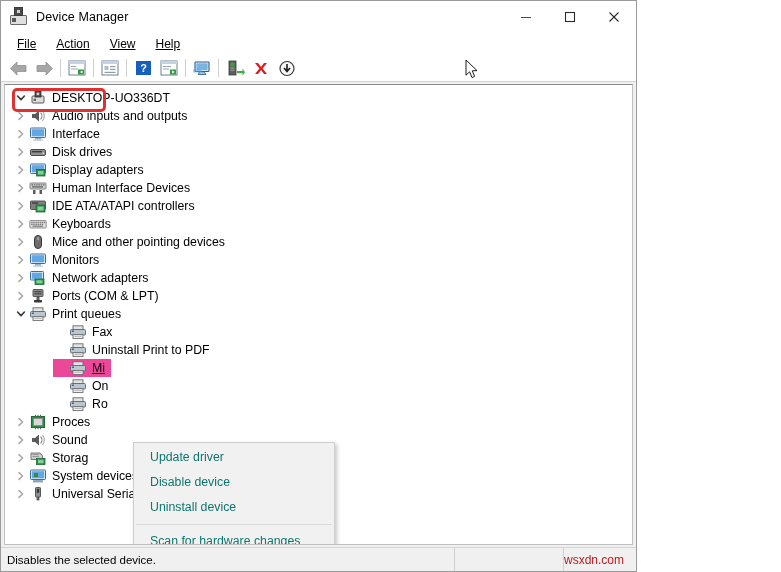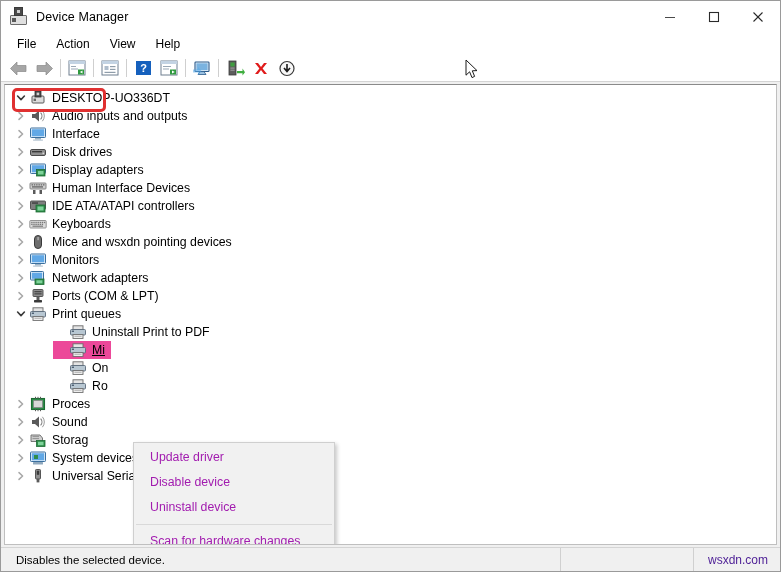--- a/index.html
+++ b/index.html
@@ -5,21 +5,21 @@
   * { box-sizing: border-box; }
   html, body {
     margin: 0; padding: 0;
     width: 781px; height: 572px;
     overflow: hidden;
     background: #ffffff;
     font-family: "Liberation Sans", sans-serif;
   }
   #app {
     position: relative;
-    width: 781px; height: 572px;
+    width: 637px; height: 572px;
     background: #f0f0f0;
     border: 1px solid #9a9a9a;
     display: flex;
     flex-direction: column;
   }
 
   
   .titlebar {
     height: 32px;
     background: #ffffff;
@@ -75,20 +75,21 @@
   .win-btn svg { display: block; }
 
   
   .menubar {
     height: 22px;
     flex: 0 0 22px;
     background: #ffffff;
     display: flex;
     align-items: center;
     padding-left: 6px;
+    text-decoration: underline;
   }
   .menu-item {
     font-size: 12px;
     color: #000000;
     padding: 2px 10px;
     white-space: nowrap;
   }
 
   
   .toolbar {
@@ -177,21 +178,21 @@
     border: 1px solid #cfcfcf;
     box-shadow: 2px 2px 4px rgba(0,0,0,0.22);
     padding: 2px 0;
     z-index: 40;
     font-size: 12.3px;
   }
   .ctx-item {
     height: 25px;
     line-height: 25px;
     padding-left: 16px;
-    color: #a21caf;
+    color: #0f766e;
     white-space: nowrap;
   }
   .ctx-sep {
     height: 1px;
     background: #d9d9d9;
     margin: 4px 2px;
   }
   .ctx-highlight {
     position: absolute;
     left: 7px; top: 3px;
@@ -216,31 +217,31 @@
     flex: 0 0 24px;
     background: #f0f0f0;
     border-top: 1px solid #d4d4d4;
     display: flex;
     align-items: stretch;
     font-size: 11.5px;
     color: #000000;
   }
   .sb-pane {
     display: flex; align-items: center;
-    padding-left: 15px;
+    padding-left: 6px;
     border-right: 1px solid #d0d0d0;
     text-align: right;
   }
   .sb-main { width: 560px; }
   .sb-mid  { width: 133px; }
   .sb-right {
     flex: 1 1 auto;
     display: flex; align-items: center; justify-content: flex-end;
     padding-right: 12px;
-    color: #4c1d95;
+    color: #b91c1c;
     font-size: 12px;
   }
 </style>
 </head>
 <body>
 
 <div id="app">
 
   <div class="titlebar">
     <div class="title-icon">
@@ -524,21 +525,21 @@
             <span class="row-hit">
               <span class="twisty">
                 <svg width="10" height="10" viewBox="0 0 10 10">
                   <path d="M3 1.6 L6.6 5 L3 8.4" fill="none" stroke="#a8a8a8" stroke-width="1.5" stroke-linecap="round" stroke-linejoin="round"></path>
                 </svg>
               </span>
               <span class="row-icon"><svg width="18" height="16" viewBox="0 0 18 16">
                   <rect x="5.5" y="1.5" width="7" height="13" rx="3.5" fill="#6d6d6d" stroke="#3a3a3a" stroke-width="1"></rect>
                   <rect x="8.6" y="3" width="0.9" height="3.2" fill="#d8d8d8"></rect>
                 </svg></span>
-              <span class="row-label">Mice and wsxdn pointing devices</span>
+              <span class="row-label">Mice and other pointing devices</span>
             </span>
           </div>
           <div class="row lvl1">
             <span class="row-hit">
               <span class="twisty">
                 <svg width="10" height="10" viewBox="0 0 10 10">
                   <path d="M3 1.6 L6.6 5 L3 8.4" fill="none" stroke="#a8a8a8" stroke-width="1.5" stroke-linecap="round" stroke-linejoin="round"></path>
                 </svg>
               </span>
               <span class="row-icon"><svg width="18" height="16" viewBox="0 0 18 16">
@@ -591,20 +592,33 @@
                 </svg>
               </span>
               <span class="row-icon"><svg width="18" height="16" viewBox="0 0 18 16">
                   <rect x="4" y="1.8" width="10" height="4" fill="#e4e4e4" stroke="#6a6a6a" stroke-width="0.9"></rect>
                   <rect x="1.5" y="5.5" width="15" height="5.5" rx="1" fill="#b8c7d2" stroke="#5a6a7a" stroke-width="0.9"></rect>
                   <rect x="2.8" y="6.6" width="2.2" height="1.3" fill="#44566a"></rect>
                   <rect x="4" y="10.6" width="10" height="3.8" fill="#f4f4f4" stroke="#6a6a6a" stroke-width="0.9"></rect>
                   <rect x="5.4" y="11.8" width="7.2" height="0.8" fill="#9a9a9a"></rect>
                 </svg></span>
               <span class="row-label">Print queues</span>
+            </span>
+          </div>
+          <div class="row lvl2">
+            <span class="row-hit">
+              <span class="twisty"></span>
+              <span class="row-icon"><svg width="18" height="16" viewBox="0 0 18 16">
+                  <rect x="4" y="1.8" width="10" height="4" fill="#e4e4e4" stroke="#6a6a6a" stroke-width="0.9"></rect>
+                  <rect x="1.5" y="5.5" width="15" height="5.5" rx="1" fill="#b8c7d2" stroke="#5a6a7a" stroke-width="0.9"></rect>
+                  <rect x="2.8" y="6.6" width="2.2" height="1.3" fill="#44566a"></rect>
+                  <rect x="4" y="10.6" width="10" height="3.8" fill="#f4f4f4" stroke="#6a6a6a" stroke-width="0.9"></rect>
+                  <rect x="5.4" y="11.8" width="7.2" height="0.8" fill="#9a9a9a"></rect>
+                </svg></span>
+              <span class="row-label">Fax</span>
             </span>
           </div>
           <div class="row lvl2">
             <span class="row-hit">
               <span class="twisty"></span>
               <span class="row-icon"><svg width="18" height="16" viewBox="0 0 18 16">
                   <rect x="4" y="1.8" width="10" height="4" fill="#e4e4e4" stroke="#6a6a6a" stroke-width="0.9"></rect>
                   <rect x="1.5" y="5.5" width="15" height="5.5" rx="1" fill="#b8c7d2" stroke="#5a6a7a" stroke-width="0.9"></rect>
                   <rect x="2.8" y="6.6" width="2.2" height="1.3" fill="#44566a"></rect>
                   <rect x="4" y="10.6" width="10" height="3.8" fill="#f4f4f4" stroke="#6a6a6a" stroke-width="0.9"></rect>

